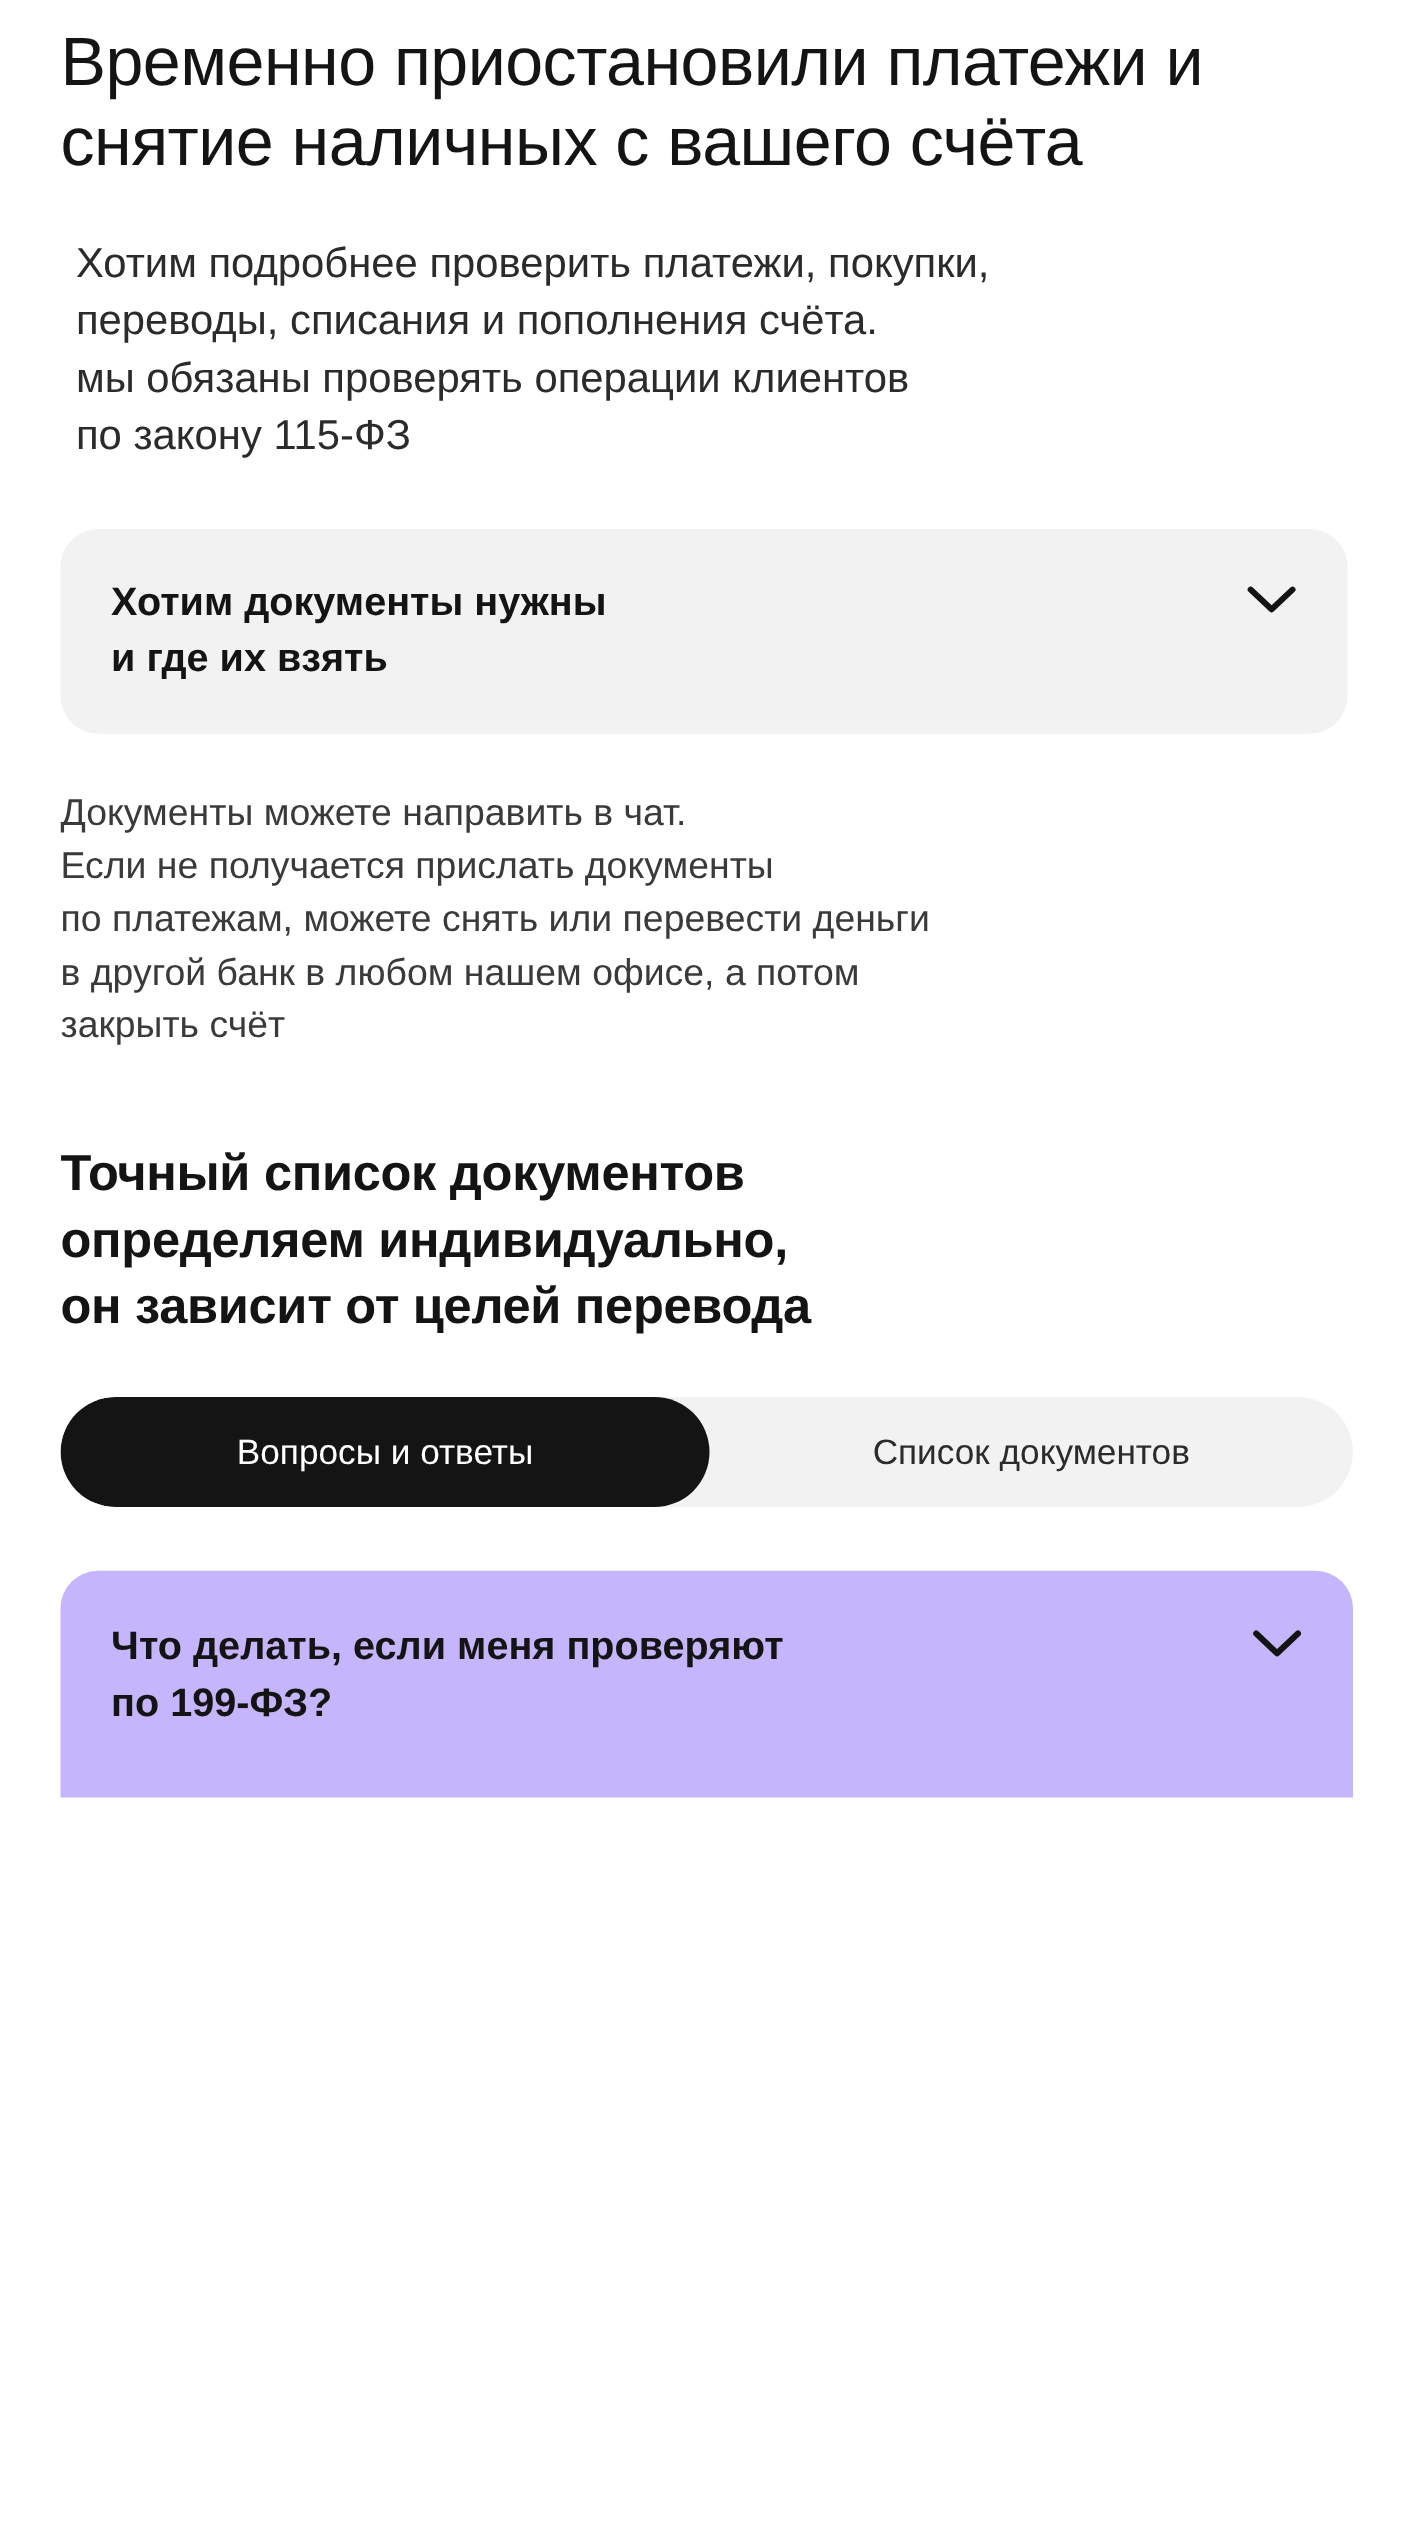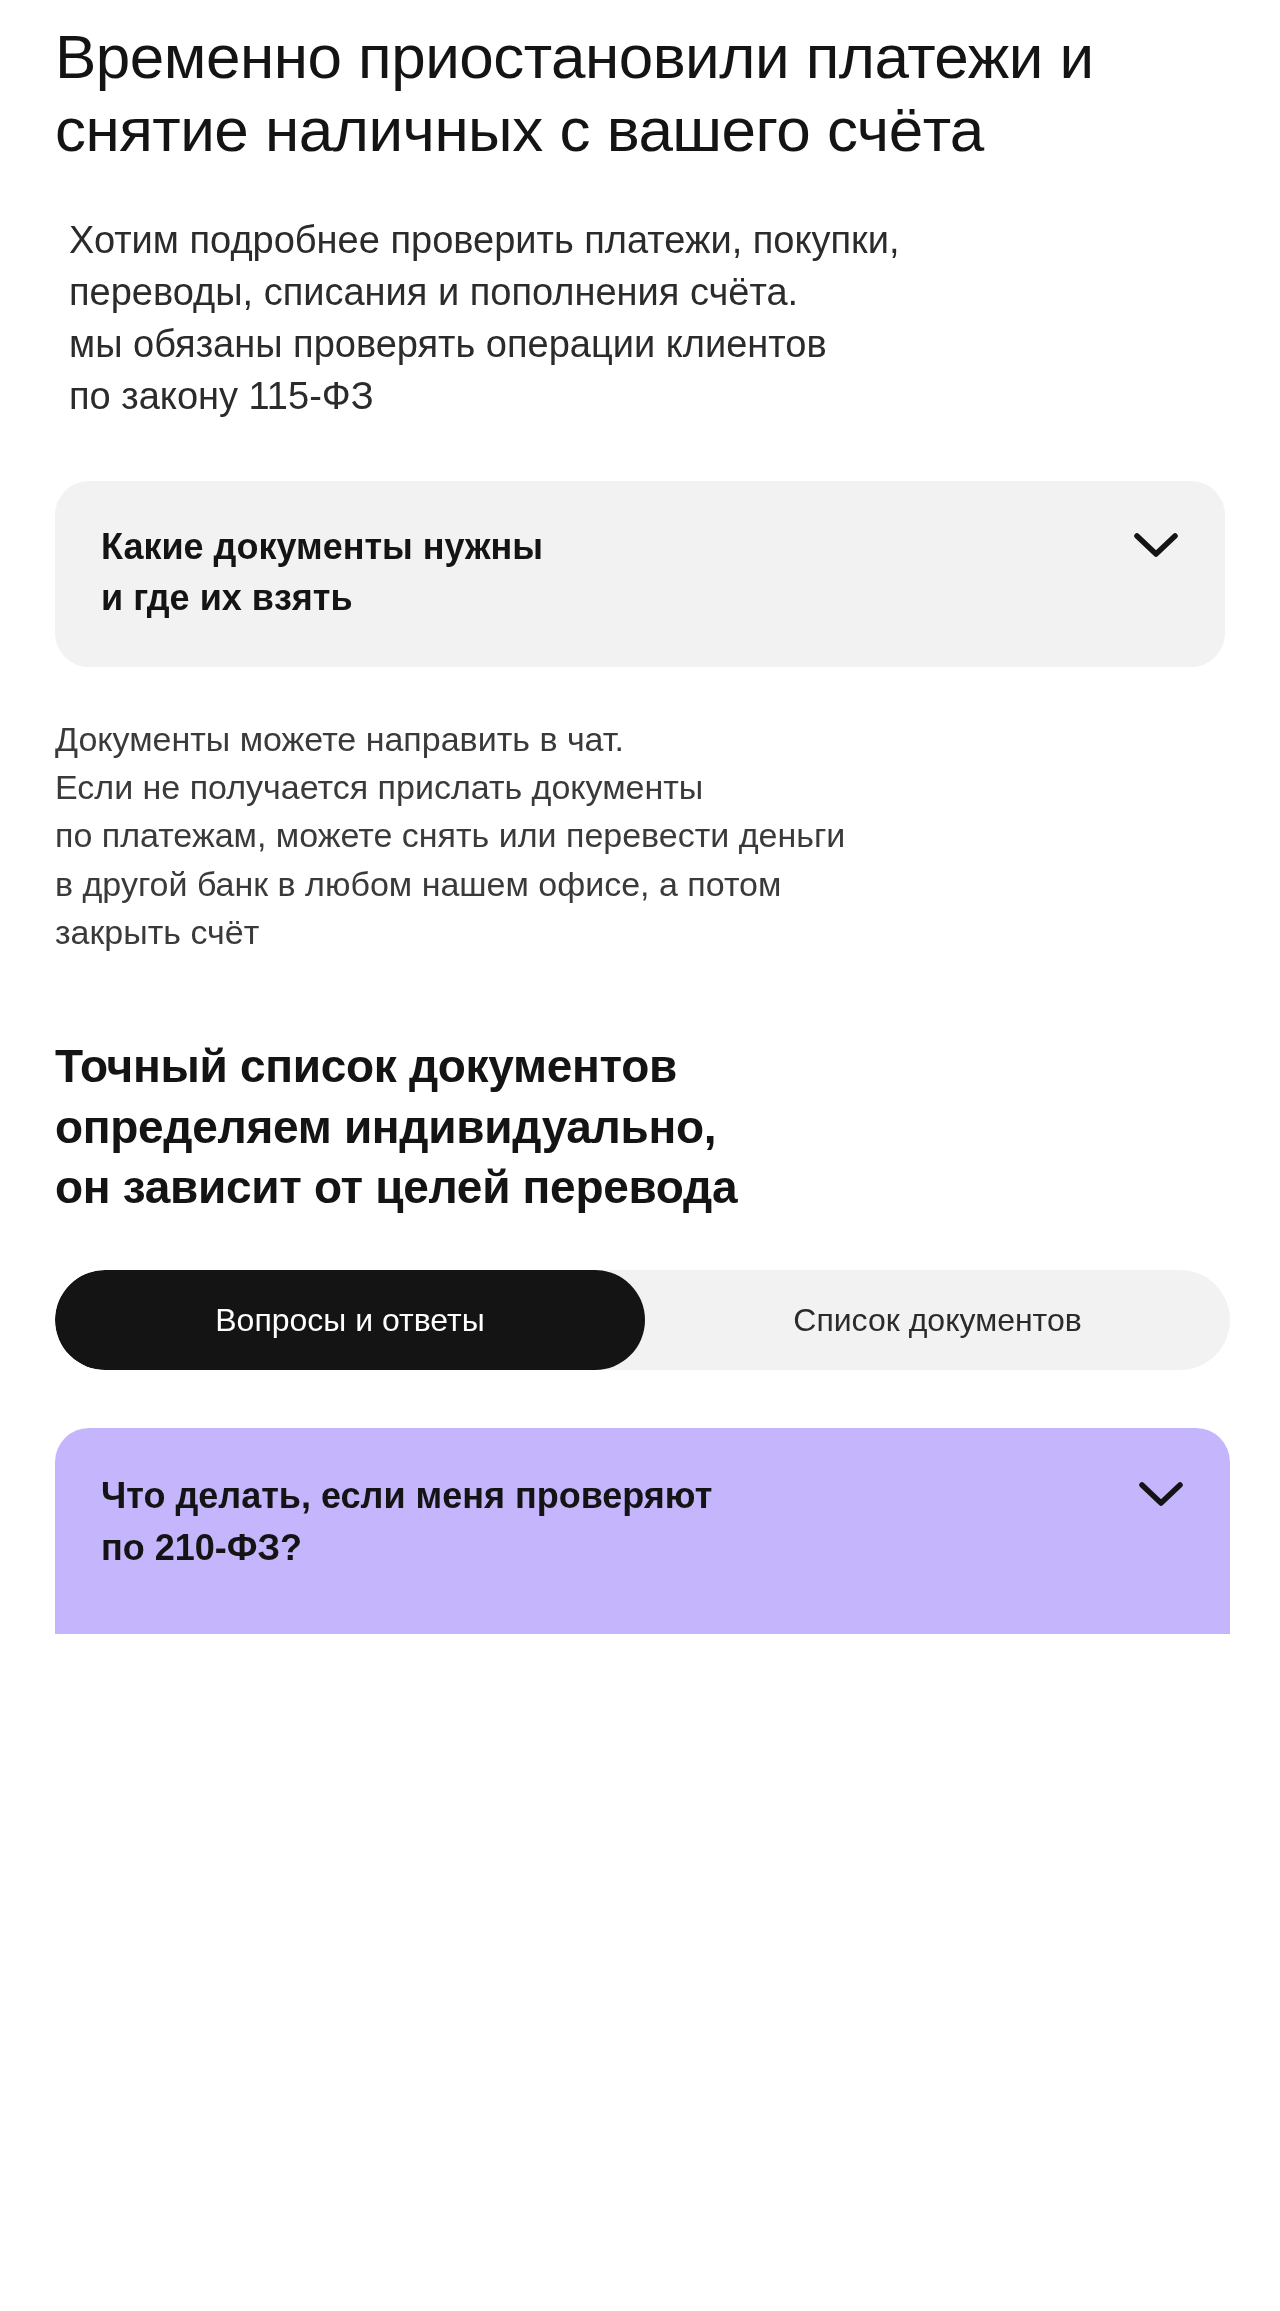--- a/index.html
+++ b/index.html
@@ -151,21 +151,21 @@
 
   <div class="lead">
     <span class="ln">Хотим подробнее проверить платежи, покупки,</span>
     <span class="ln">переводы, списания и пополнения счёта.</span>
     <span class="ln">мы обязаны проверять операции клиентов</span>
     <span class="ln">по закону 115-ФЗ</span>
   </div>
 
   <div class="accordion">
     <div class="acc-title">
-      <span class="ln">Какие документы нужны</span>
+      <span class="ln">Хотим документы нужны</span>
       <span class="ln">и где их взять</span>
     </div>
     <span class="chev">
       <svg width="46" height="28" viewBox="0 0 46 28" fill="none" xmlns="http://www.w3.org/2000/svg">
         <path d="M4 5 L23 23 L42 5" stroke="#141414" stroke-width="5.5" stroke-linecap="round" stroke-linejoin="round"></path>
       </svg>
     </span>
   </div>
 
   <div class="note">
@@ -183,21 +183,21 @@
   </h2>
 
   <div class="tabs">
     <div class="tab active">Вопросы и ответы</div>
     <div class="tab inactive">Список документов</div>
   </div>
 
   <div class="faq">
     <div class="faq-title">
       <span class="ln">Что делать, если меня проверяют</span>
-      <span class="ln">по 210-ФЗ?</span>
+      <span class="ln">по 199-ФЗ?</span>
     </div>
     <span class="chev">
       <svg width="46" height="28" viewBox="0 0 46 28" fill="none" xmlns="http://www.w3.org/2000/svg">
         <path d="M4 5 L23 23 L42 5" stroke="#141414" stroke-width="5.5" stroke-linecap="round" stroke-linejoin="round"></path>
       </svg>
     </span>
   </div>
 
 </div>
 

